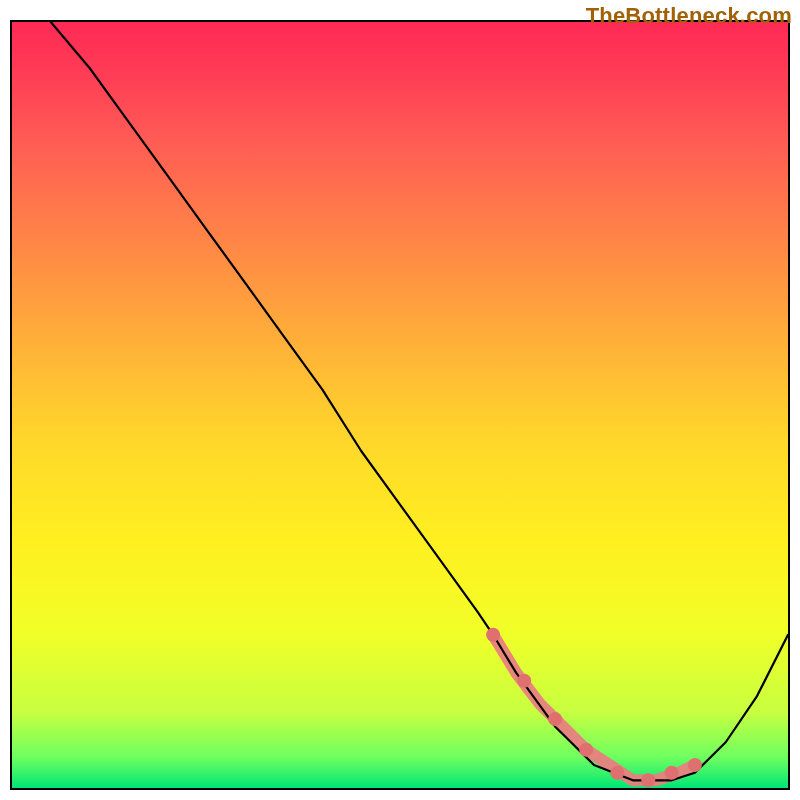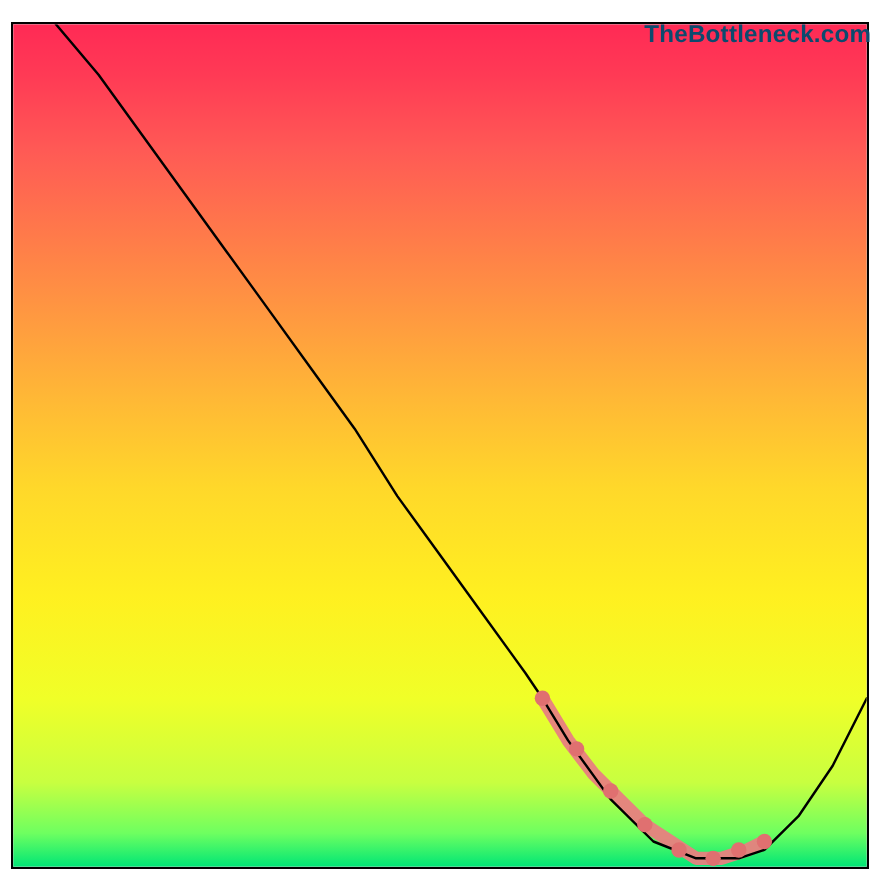--- a/index.html
+++ b/index.html
@@ -11,25 +11,25 @@
     background: #ffffff;
     font-family: Arial, Helvetica, sans-serif;
   }
   .canvas {
     position: relative;
     width: 800px;
     height: 800px;
   }
   .watermark {
     position: absolute;
-    top: 18px;
+    top: 3px;
     right: 8px;
     font-size: 22px;
     font-weight: 700;
-    color: #0c4a6e;
+    color: #a16207;
     letter-spacing: 0.2px;
     z-index: 50;
   }
   .plot-outer {
     position: absolute;
     left: 10px;
     top: 20px;
     width: 780px;
     height: 770px;
     border: 2px solid #000;

